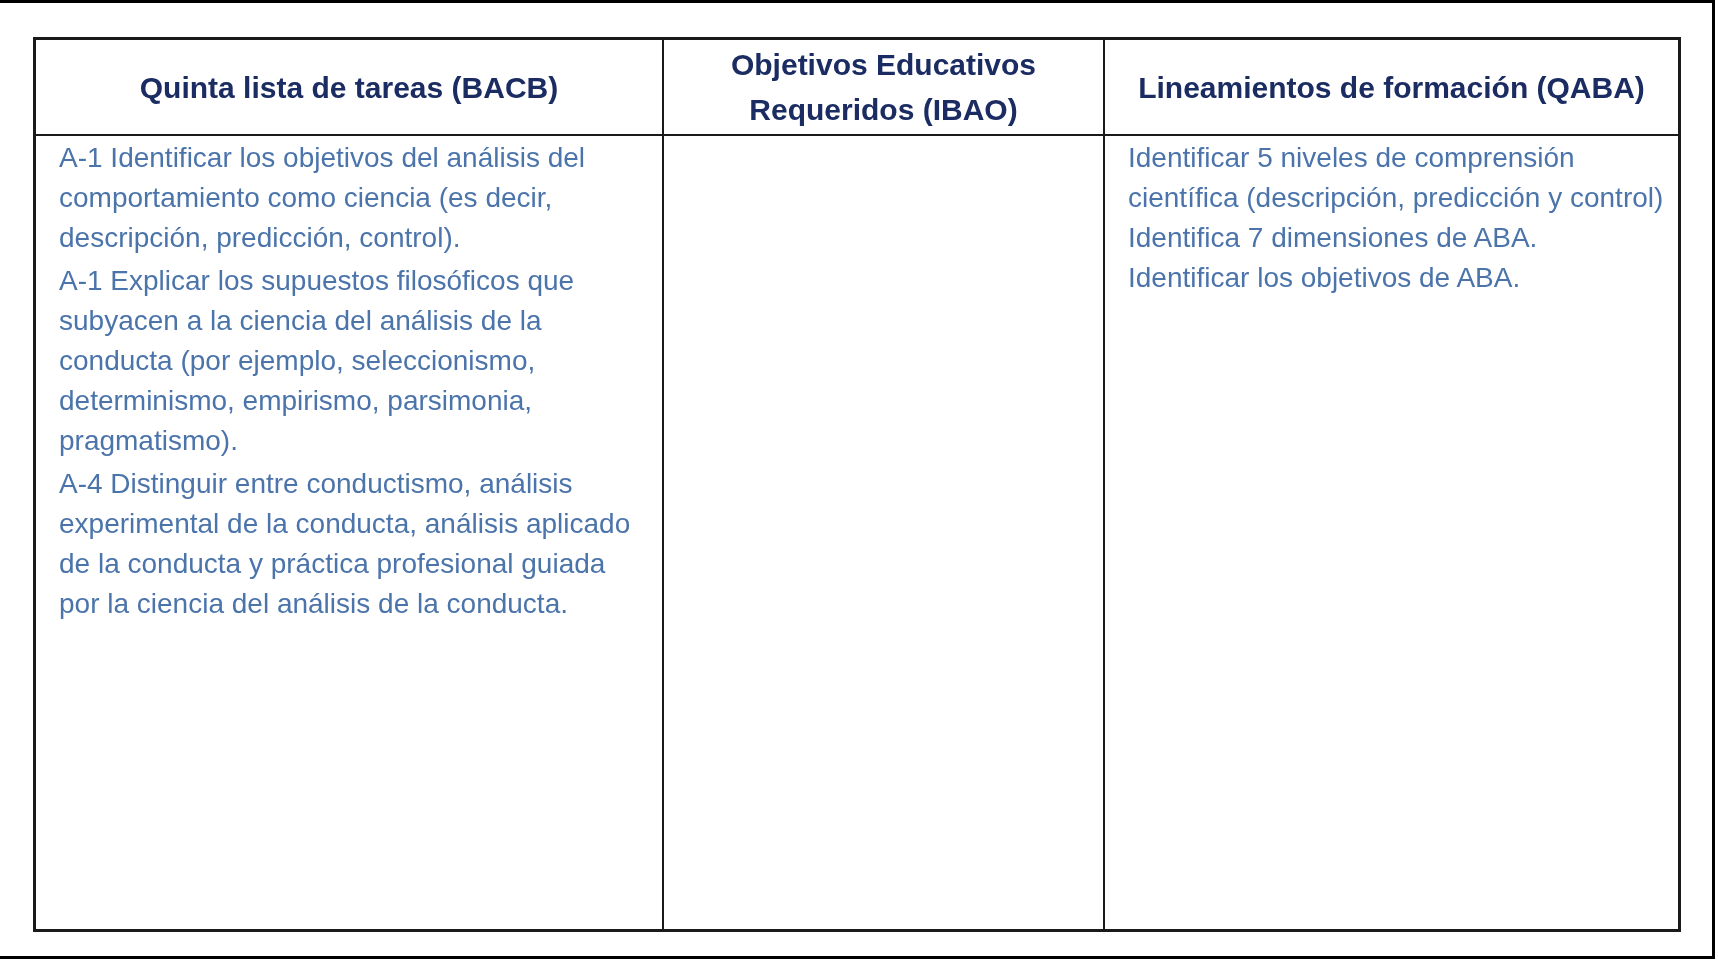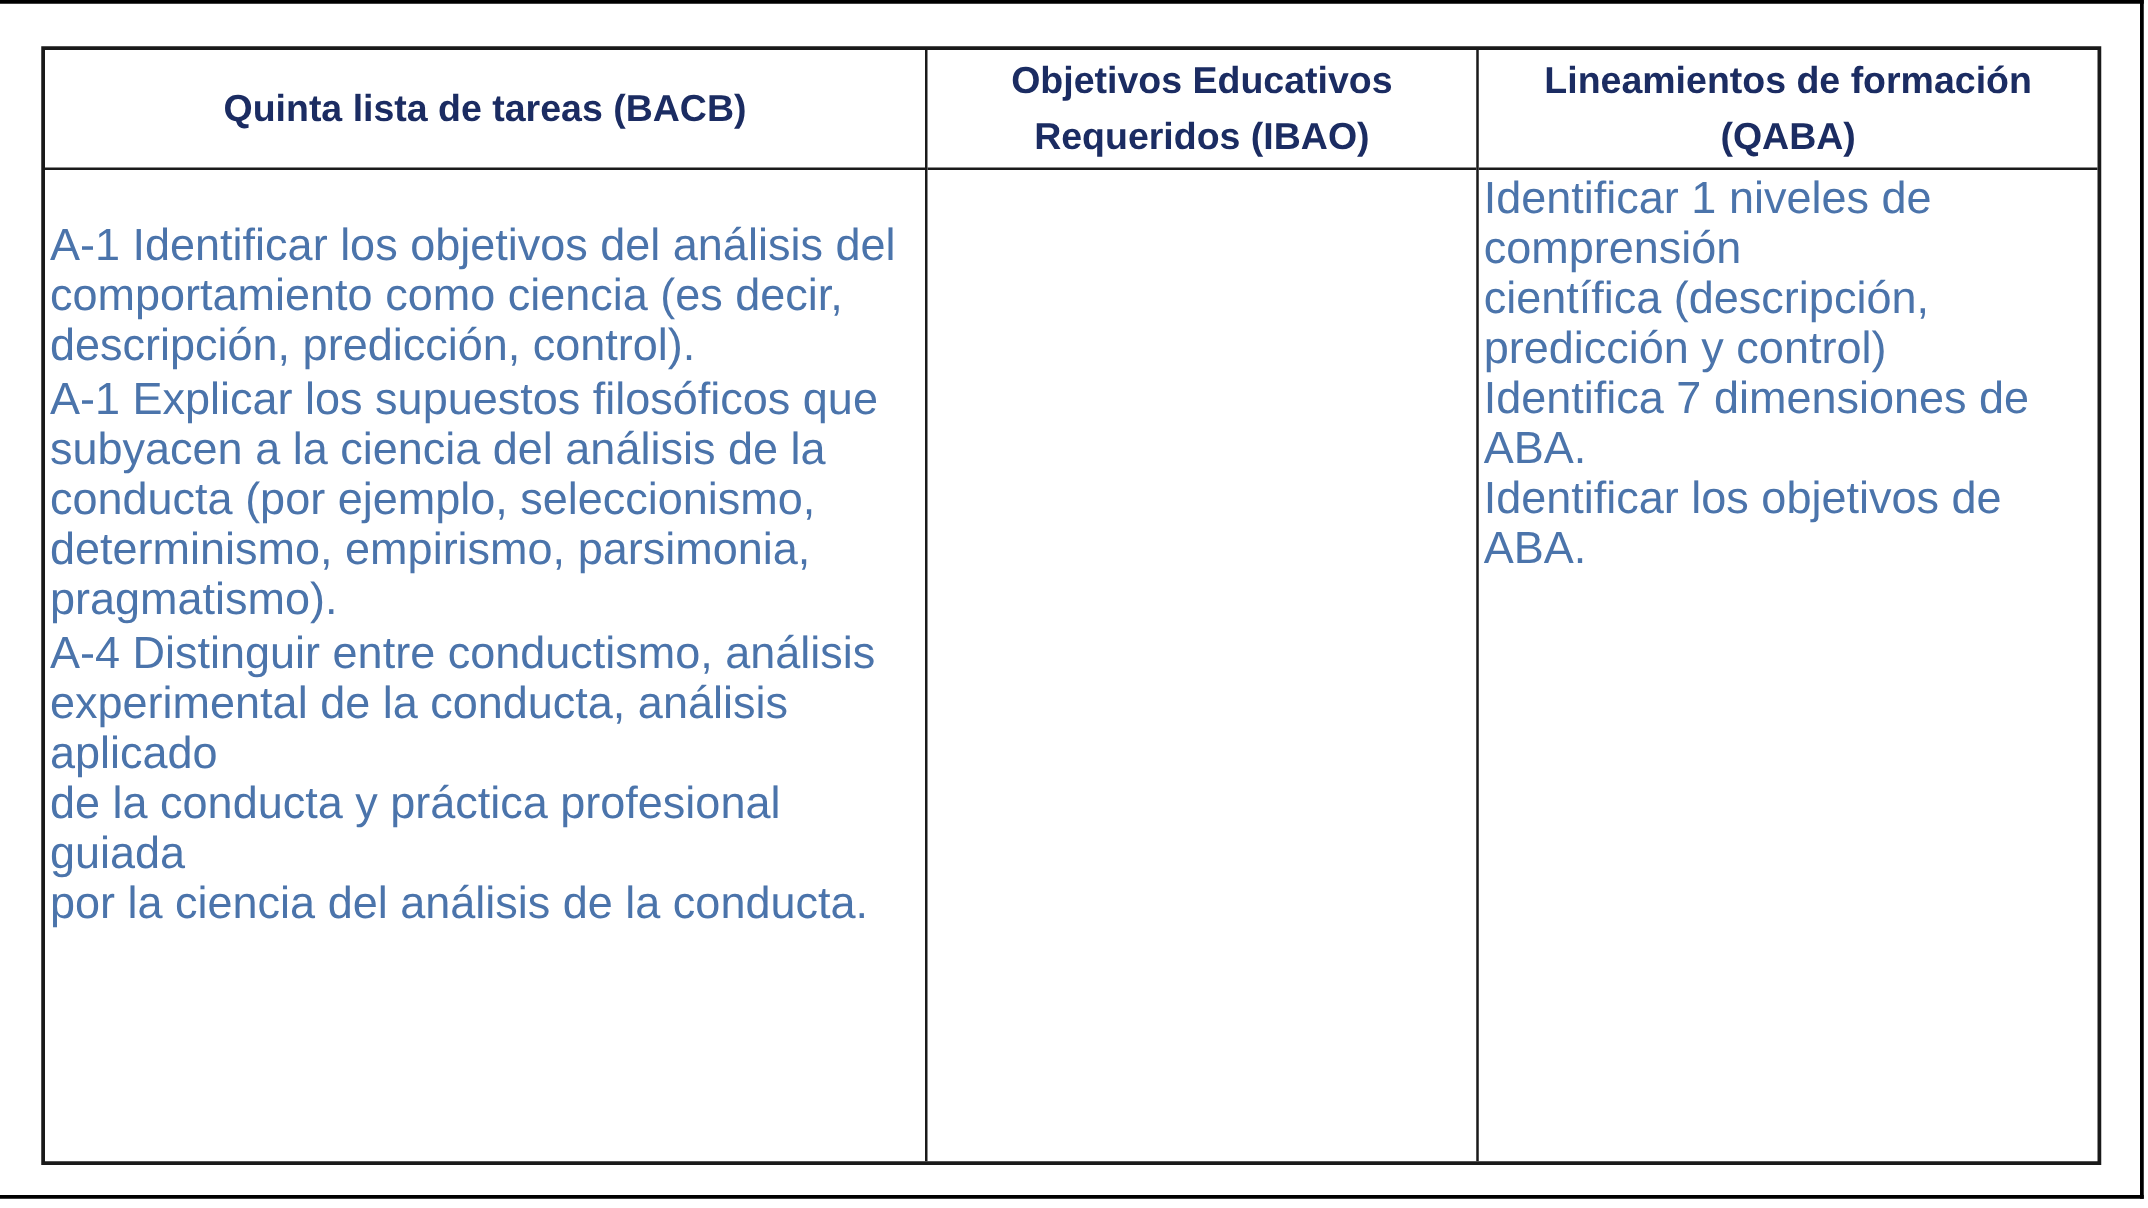--- a/index.html
+++ b/index.html
@@ -35,42 +35,42 @@
     box-sizing: border-box;
     display: flex;
     flex-direction: row;
     background: #ffffff;
   }
   .col {
     display: flex;
     flex-direction: column;
     box-sizing: border-box;
   }
-  .col-1 { width: 704px; gap: 38px; }
+  .col-1 { width: 626px; }
   .col-2 { width: 441px; border-left: 2px solid #1a1a1a; gap: 44px; }
   .col-3 { flex: 1; border-left: 2px solid #1a1a1a; }
   .th {
     height: 96px;
     box-sizing: border-box;
     border-bottom: 2px solid #1a1a1a;
     display: flex;
     align-items: center;
     justify-content: center;
     text-align: center;
     font-weight: bold;
     font-size: 30px;
     line-height: 45px;
     color: #1b2c62;
     padding: 0 12px;
   }
   .td {
     flex: 1;
     box-sizing: border-box;
-    padding: 2px 10px 0 4px;
-    font-size: 36px;
+    padding: 2px 10px 0 23px;
+    font-size: 28px;
     line-height: 40px;
     color: #4b74ab;
     overflow: hidden;
   }
   .td p {
     margin: 0;
     white-space: pre-line;
   }
   .td.spaced p { margin: 0 0 3px 0; }
 </style>
@@ -100,20 +100,20 @@
   </div>
 
   <div class="col col-2">
     <div class="th">Objetivos Educativos Requeridos (IBAO)</div>
     <div class="td"></div>
   </div>
 
   <div class="col col-3">
     <div class="th">Lineamientos de formación (QABA)</div>
     <div class="td">
-      <p>Identificar 1 niveles de comprensión
+      <p>Identificar 5 niveles de comprensión
 científica (descripción, predicción y control)</p>
       <p>Identifica 7 dimensiones de ABA.</p>
       <p>Identificar los objetivos de ABA.</p>
     </div>
   </div>
 
 </div>
 
 </body></html>

